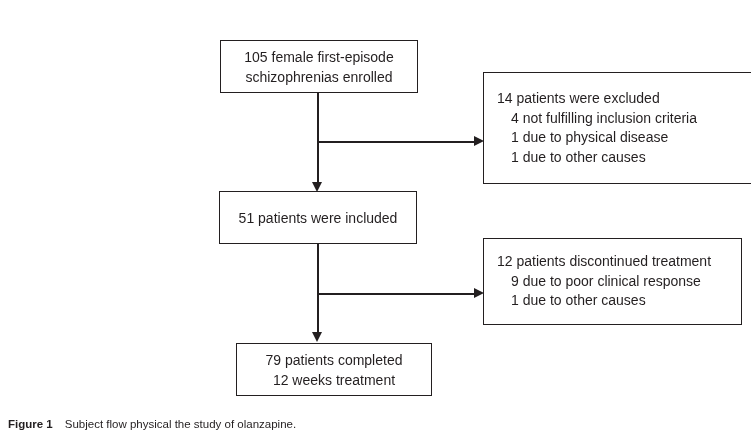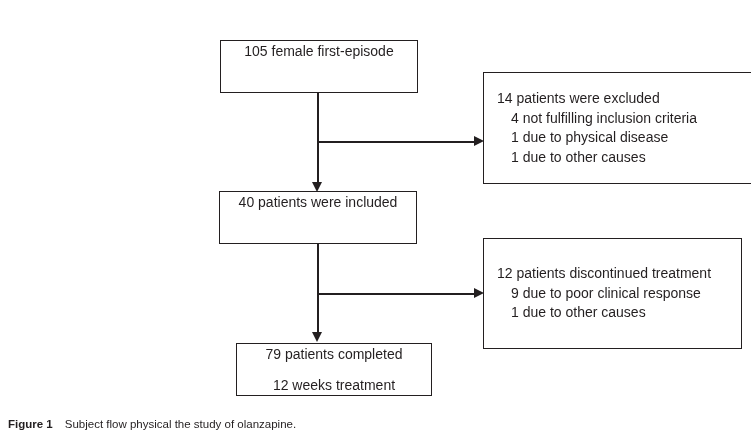--- a/index.html
+++ b/index.html
@@ -20,21 +20,21 @@
     position: absolute;
     box-sizing: border-box;
     border: 1.5px solid #231f20;
     background: #ffffff;
     font-size: 14px;
     line-height: 20px;
   }
   .box.main {
     display: flex;
     flex-direction: column;
-    justify-content: space-between;
+    justify-content: center;
     align-items: center;
     text-align: center;
   }
   .box.side {
     display: flex;
     flex-direction: column;
     justify-content: center;
     padding-left: 13px;
     padding-right: 4px;
     line-height: 19.5px;
@@ -72,43 +72,44 @@
   .caption .bold {
     font-weight: bold;
     margin-right: 12px;
   }
 
   
   #box-enrolled   { left: 220px; top: 40px;  width: 198px; height: 53px; }
   #box-included   { left: 219px; top: 191px; width: 198px; height: 53px; }
   #box-completed  { left: 236px; top: 343px; width: 196px; height: 53px; }
   #box-excluded   { left: 483px; top: 72px;  width: 292px; height: 112px; }
-  #box-discontinued { left: 483px; top: 238px; width: 259px; height: 111px; }
+  #box-discontinued { left: 483px; top: 238px; width: 259px; height: 87px; }
 
   
   #vline-1 { left: 317px; top: 93px;  width: 1.5px; height: 91px; }
   #varrow-1 { left: 312px; top: 182px; }
   #hline-1 { left: 318px; top: 141px; width: 157px; height: 1.5px; }
   #harrow-1 { left: 474px; top: 136px; }
   #vline-2 { left: 317px; top: 244px; width: 1.5px; height: 90px; }
   #varrow-2 { left: 312px; top: 332px; }
   #hline-2 { left: 318px; top: 293px; width: 157px; height: 1.5px; }
   #harrow-2 { left: 474px; top: 288px; }
 </style>
 </head>
 <body>
 
 <div class="figure-canvas">
 
   <div class="box main" id="box-enrolled">
     <div>105 female first-episode</div>
+    <div>schizophrenias enrolled</div>
   </div>
 
   <div class="box main" id="box-included">
-    <div>40 patients were included</div>
+    <div>51 patients were included</div>
   </div>
 
   <div class="box main" id="box-completed">
     <div>79 patients completed</div>
     <div>12 weeks treatment</div>
   </div>
 
   <div class="box side" id="box-excluded">
     <div class="side-title">14 patients were excluded</div>
     <div class="side-item">4 not fulfilling inclusion criteria</div>

